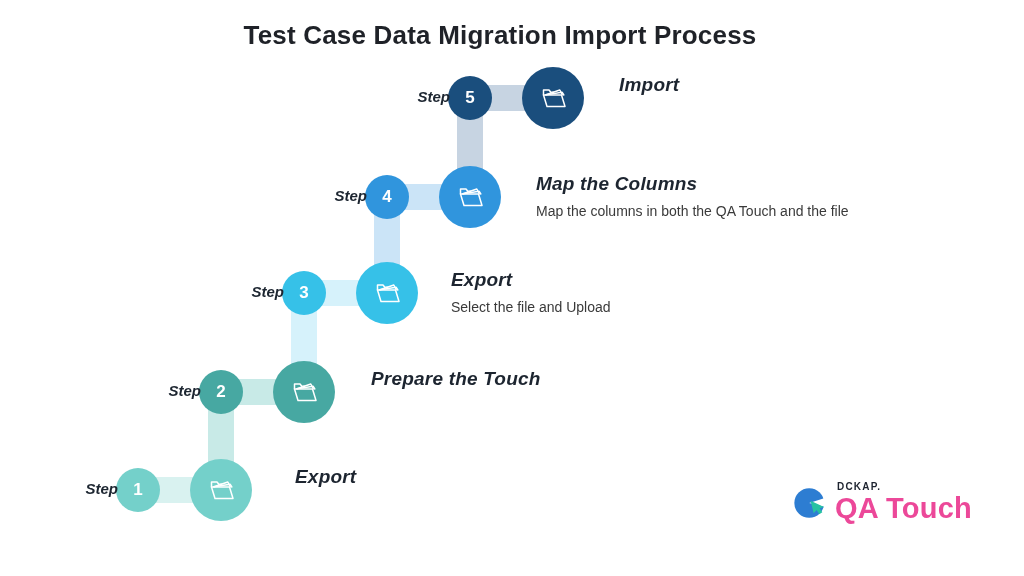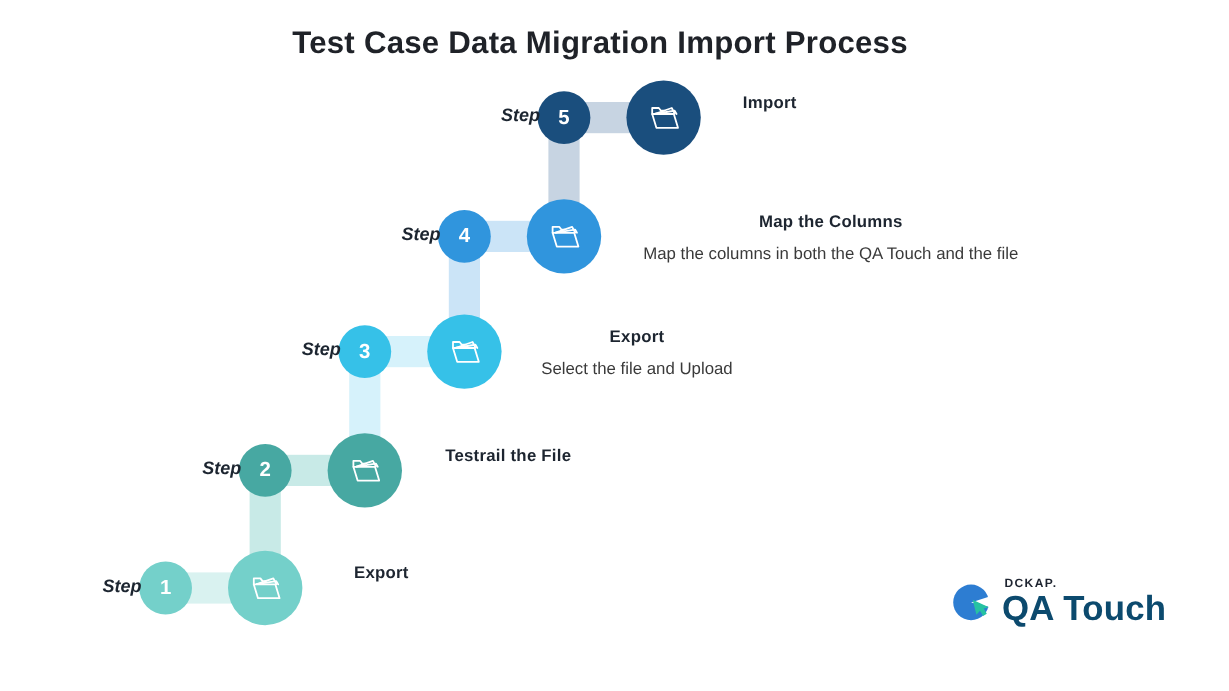--- a/index.html
+++ b/index.html
@@ -36,22 +36,22 @@
 
   
   .step-label{
     position:absolute;z-index:3;width:70px;text-align:right;
     font-size:15px;font-weight:700;font-style:italic;color:#1c2530;
   }
 
   
   .step-text{position:absolute;z-index:3;}
   .step-title{
-    font-size:14px;font-weight:700;color:#1d2530;
-    line-height:22px;letter-spacing:.2px;text-align:center;
+    font-size:19px;font-weight:700;font-style:italic;color:#1d2530;
+    line-height:22px;letter-spacing:.2px;
   }
   .step-desc{
     margin-top:8px;font-size:14px;color:#3a3a3a;line-height:17px;
     white-space:pre-wrap;
   }
 
   
   .s1 .step-label{left:48px;top:480px;}
   .s1 .num-circle{left:116px;top:468px;}
   .s1 .hbar{left:138px;top:477px;}
@@ -82,30 +82,30 @@
   .s5 .vbar{left:457px;top:98px;}
   .s5 .step-label{left:380px;top:88px;}
   .s5 .num-circle{left:448px;top:76px;}
   .s5 .hbar{left:470px;top:85px;}
   .s5 .icon-circle{left:522px;top:67px;}
   .s5 .step-text{left:619px;top:74px;}
 
   
   .logo{
     position:absolute;left:793px;top:482px;z-index:3;
-    display:flex;align-items:center;gap:6px;
+    display:flex;align-items:flex-end;gap:6px;
   }
   .logo-icon{width:36px;height:36px;margin-bottom:2px;}
   .logo-text{display:flex;flex-direction:column;line-height:1;}
   .logo-brand{
     font-size:10px;font-weight:700;letter-spacing:1.2px;color:#1e2430;
     margin-left:2px;margin-bottom:2px;
   }
   .logo-product{
-    font-size:29px;font-weight:700;color:#0c4a6e;letter-spacing:.2px;
+    font-size:29px;font-weight:700;color:#ec4899;letter-spacing:.2px;
   }
 </style>
 </head>
 <body>
 
 <svg width="0" height="0" style="position:absolute" aria-hidden="true">
   <defs>
     <symbol id="folder" viewBox="0 0 36 36">
       <g fill="none" stroke="currentColor" stroke-width="1.5" stroke-linejoin="round" stroke-linecap="round">
         <path d="M8.5 15 L8.5 10 L14 10 L15.8 12.3 L18.5 12.3"></path>
@@ -139,21 +139,21 @@
     <div class="vbar" style="background-color: rgb(200, 234, 231);"></div>
     <div class="hbar" style="background-color: rgb(200, 234, 231);"></div>
     <div class="step-label">Step</div>
     <div class="num-circle" style="background-color: rgb(71, 168, 162);">2</div>
     <div class="icon-circle" style="background-color: rgb(71, 168, 162);">
       <svg class="folder-svg">
           <use href="#folder"></use>
         </svg>
     </div>
     <div class="step-text">
-      <div class="step-title">Testrail the File</div>
+      <div class="step-title">Prepare the Touch</div>
     </div>
   </div>
 
   <div class="step s3">
     <div class="vbar" style="background-color: rgb(214, 242, 251);"></div>
     <div class="hbar" style="background-color: rgb(214, 242, 251);"></div>
     <div class="step-label">Step</div>
     <div class="num-circle" style="background-color: rgb(54, 193, 232);">3</div>
     <div class="icon-circle" style="background-color: rgb(54, 193, 232);">
       <svg class="folder-svg">

